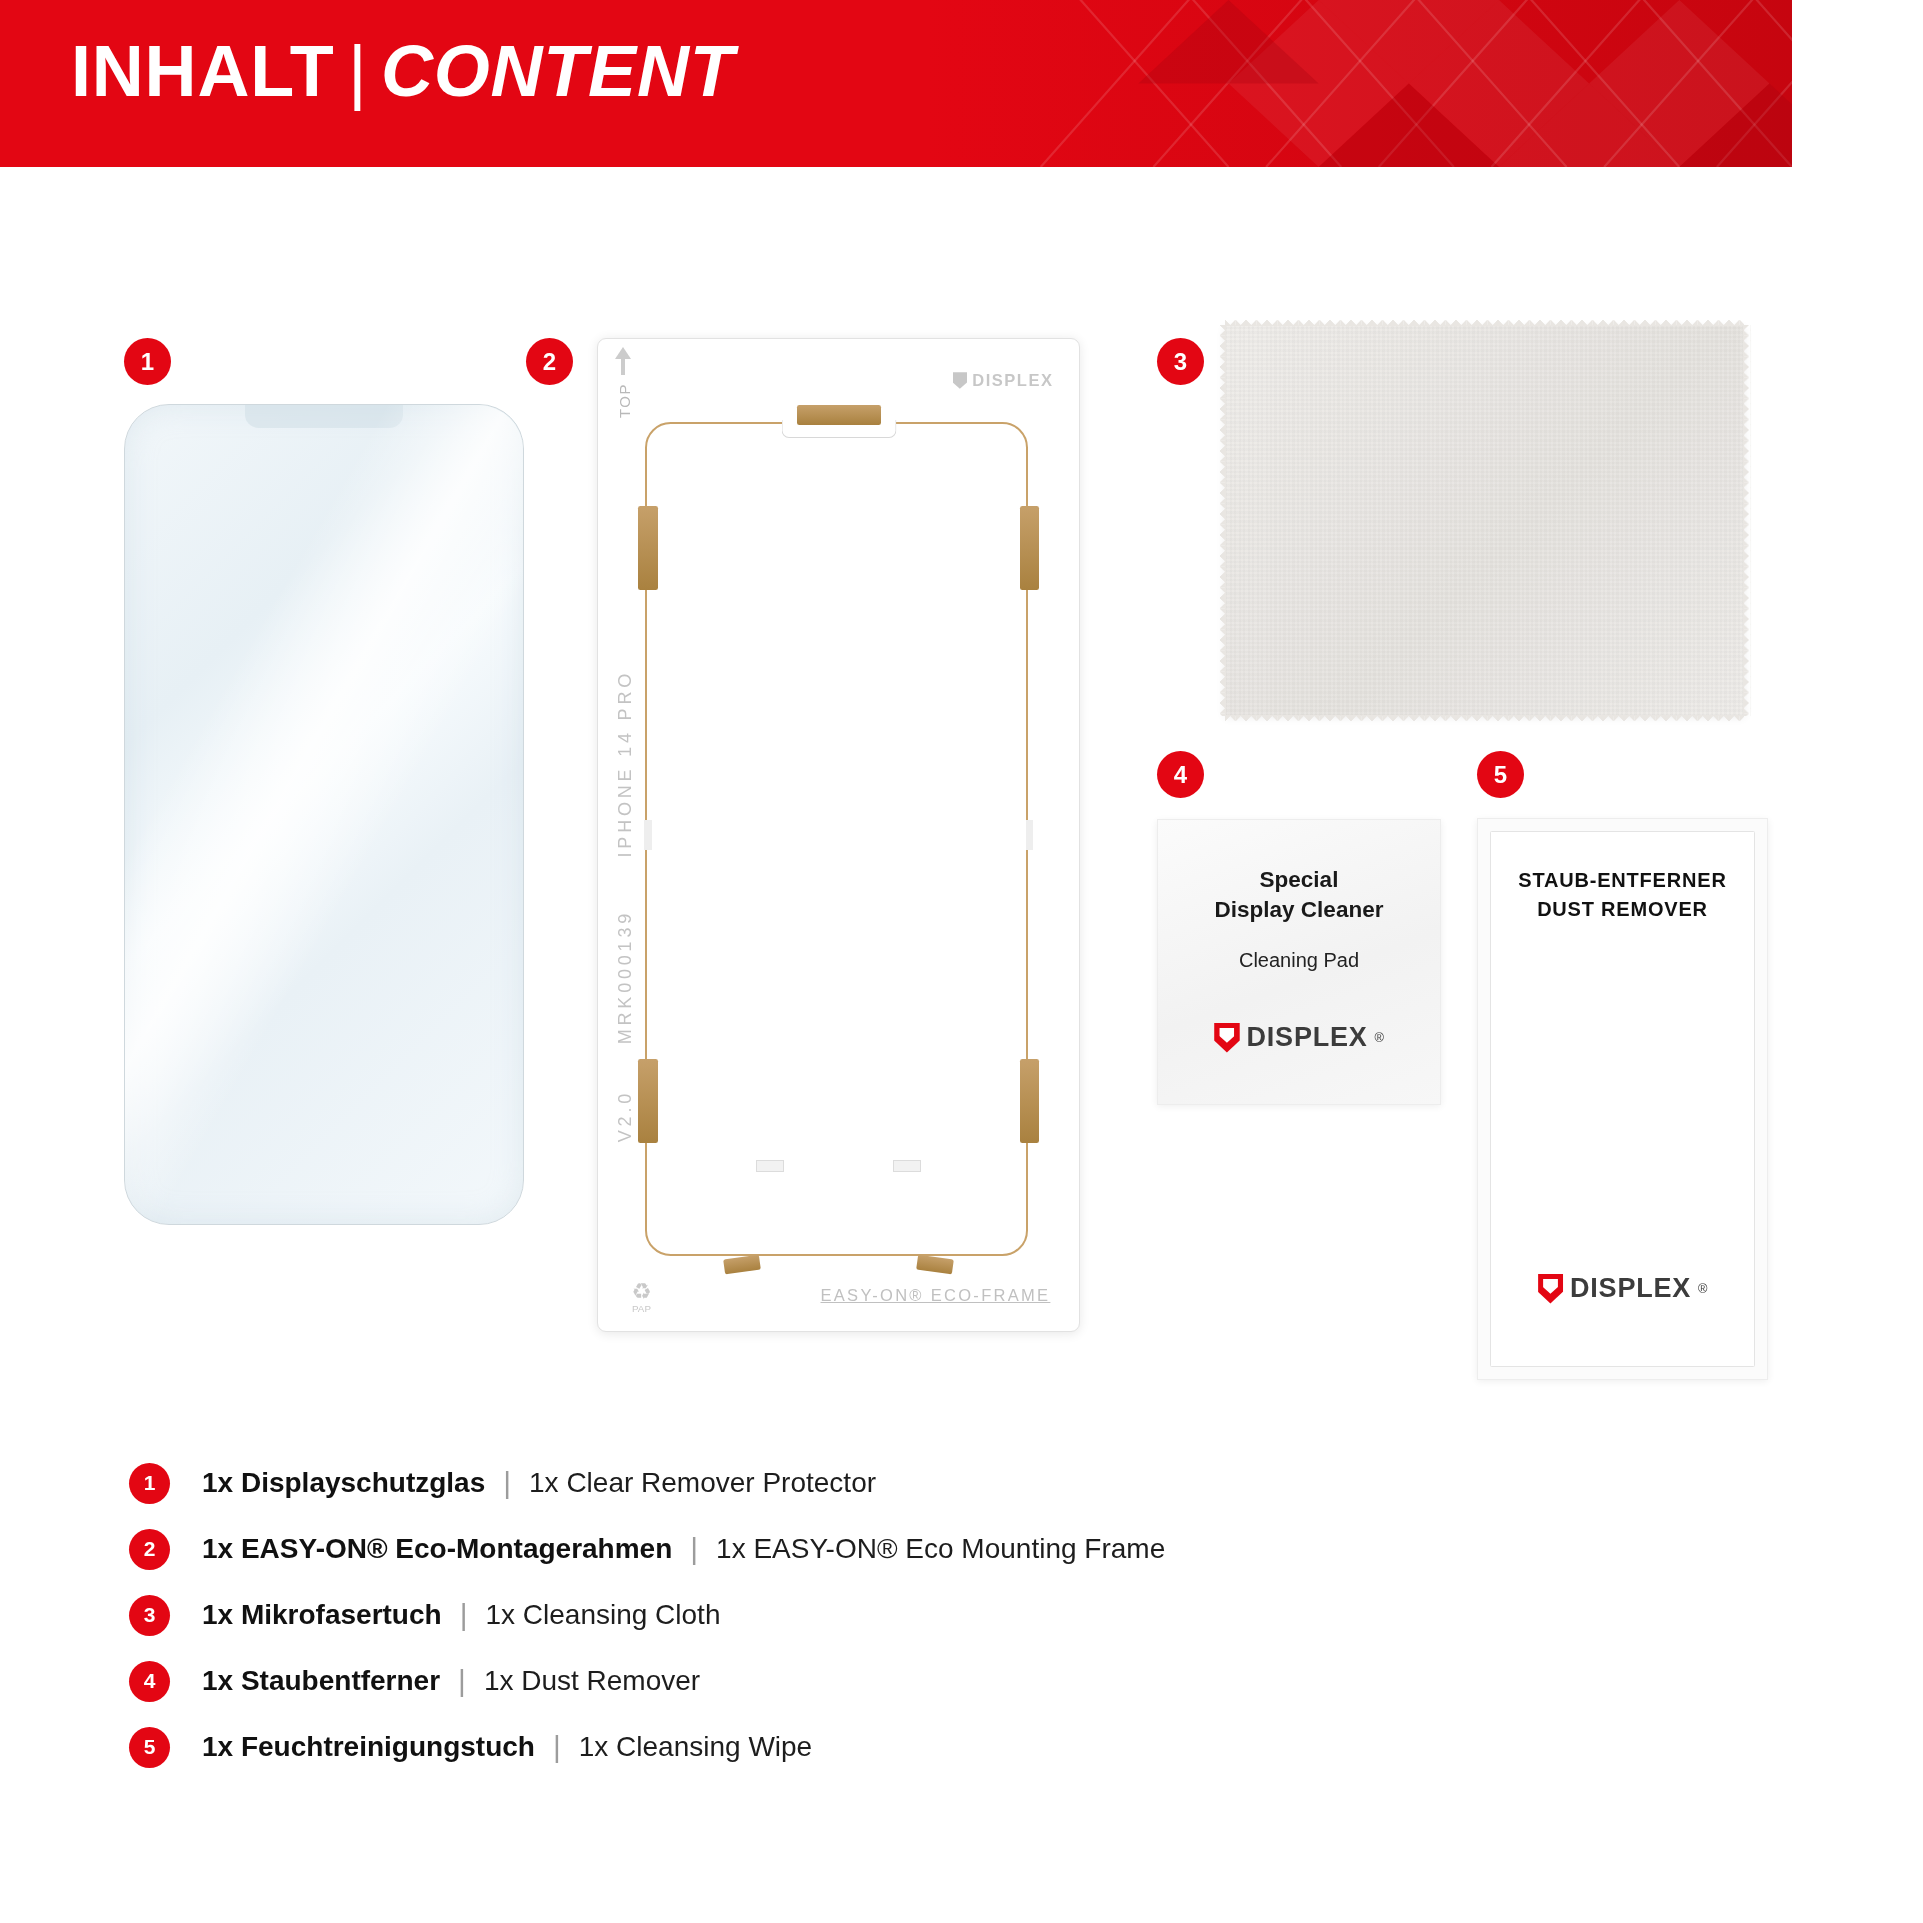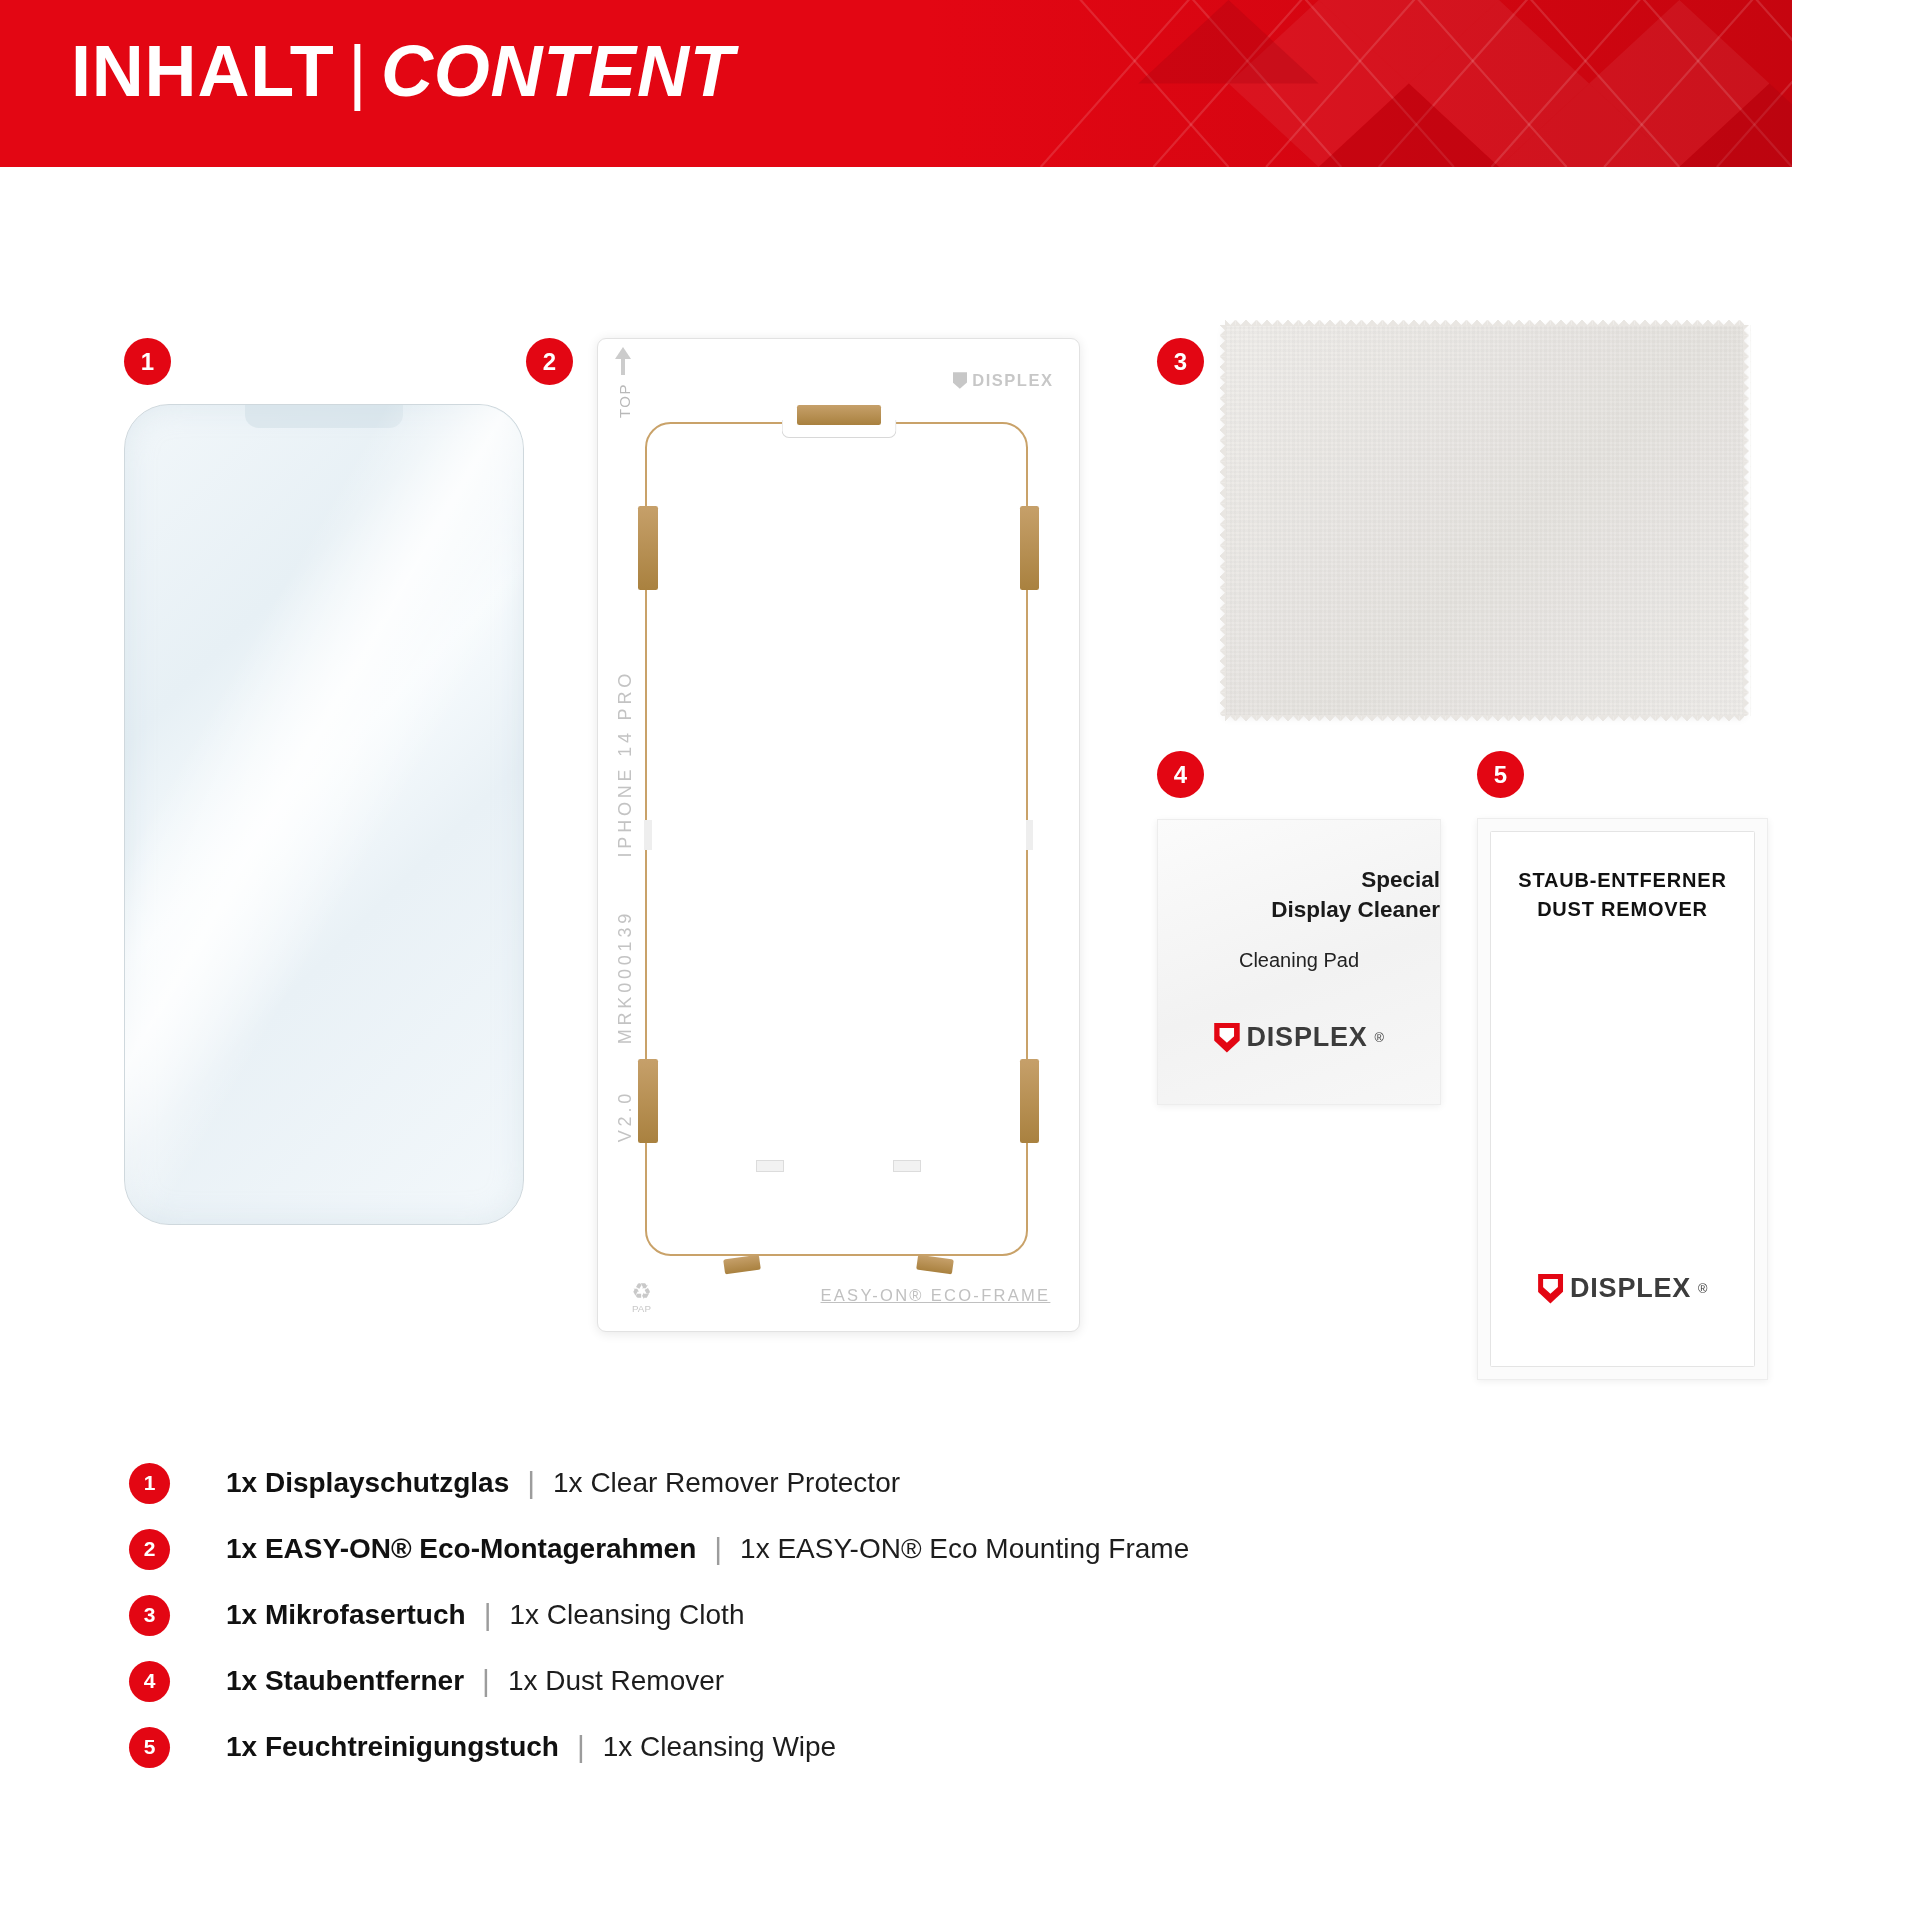--- a/index.html
+++ b/index.html
@@ -289,21 +289,21 @@
     width: 282px;
     height: 284px;
     background: linear-gradient(160deg,#fbfbfb 0%, #f2f2f2 55%, #f7f7f7 100%);
     border: 0.8px solid #ededed;
     box-shadow: 0 2.3px 7.5px rgba(0,0,0,0.07);
   }
   .sachet-title {
     position: absolute;
     left: 0; right: 0;
     top: 45px;
-    text-align: right;
+    text-align: center;
     font-size: 22.5px;
     font-weight: bold;
     color: #1a1a1a;
     line-height: 1.35;
   }
   .sachet-sub {
     position: absolute;
     left: 0; right: 0;
     top: 129px;
     text-align: center;
@@ -405,21 +405,20 @@
     display: flex;
     align-items: center;
     justify-content: center;
     margin-right: 32px;
   }
   .legend-de {
     font-size: 28px;
     font-weight: bold;
     color: #111111;
     white-space: nowrap;
-    margin-left: 24px;
   }
   .legend-div {
     color: #9c9c9c;
     font-size: 30px;
     font-weight: 300;
     margin: 0 18px;
   }
   .legend-en {
     font-size: 28px;
     font-weight: 400;

